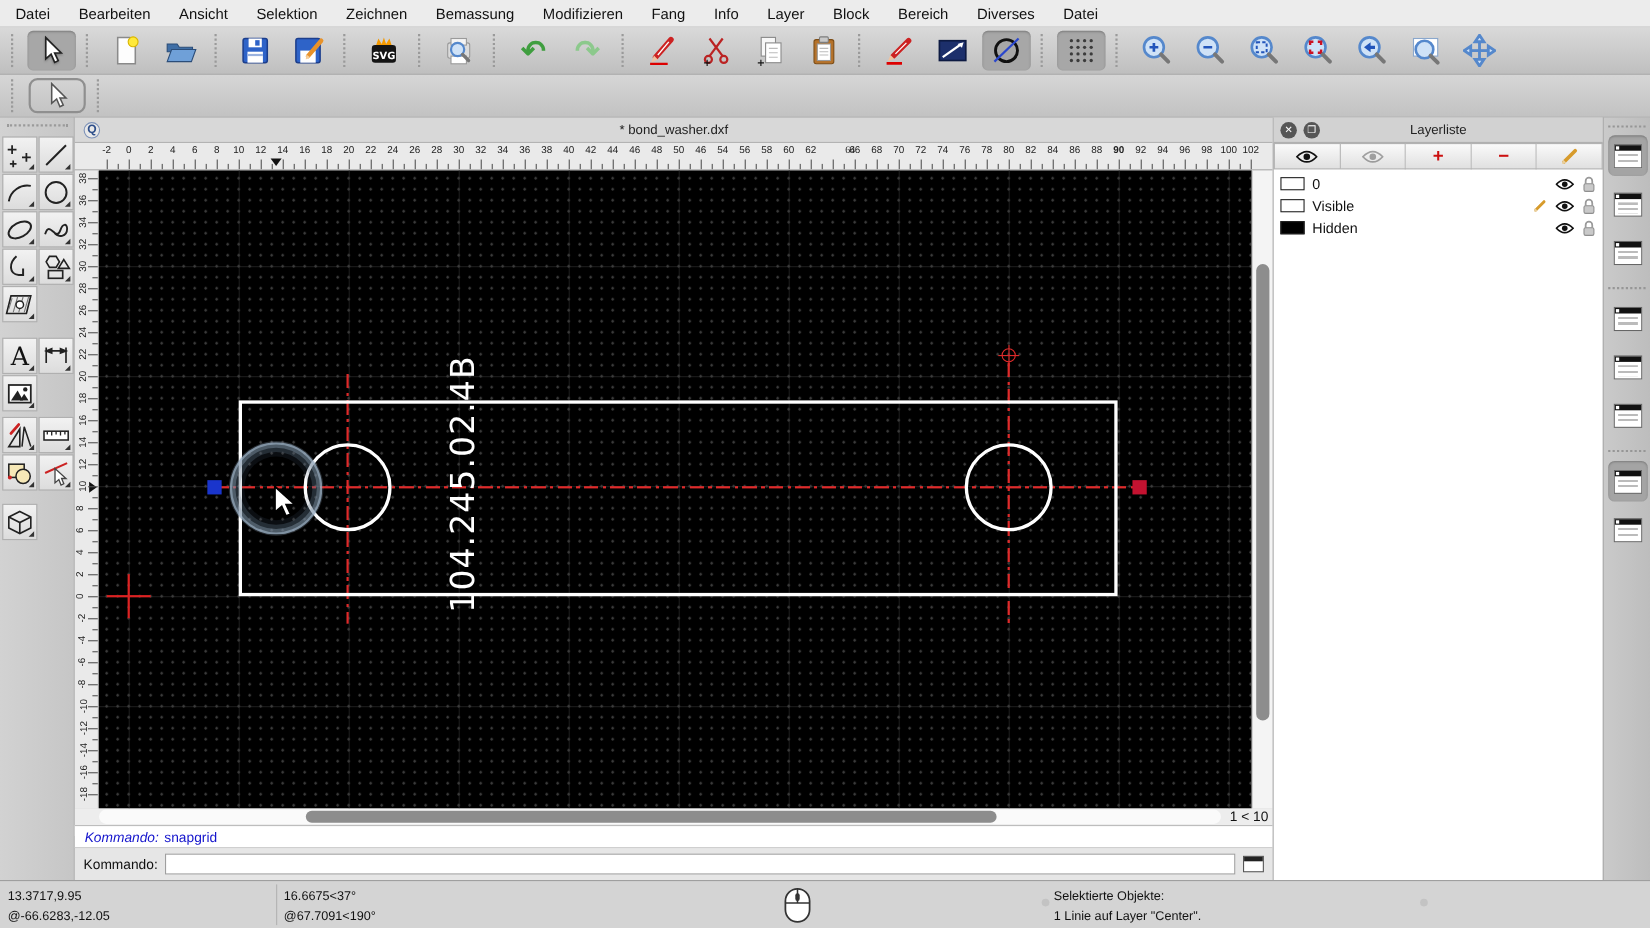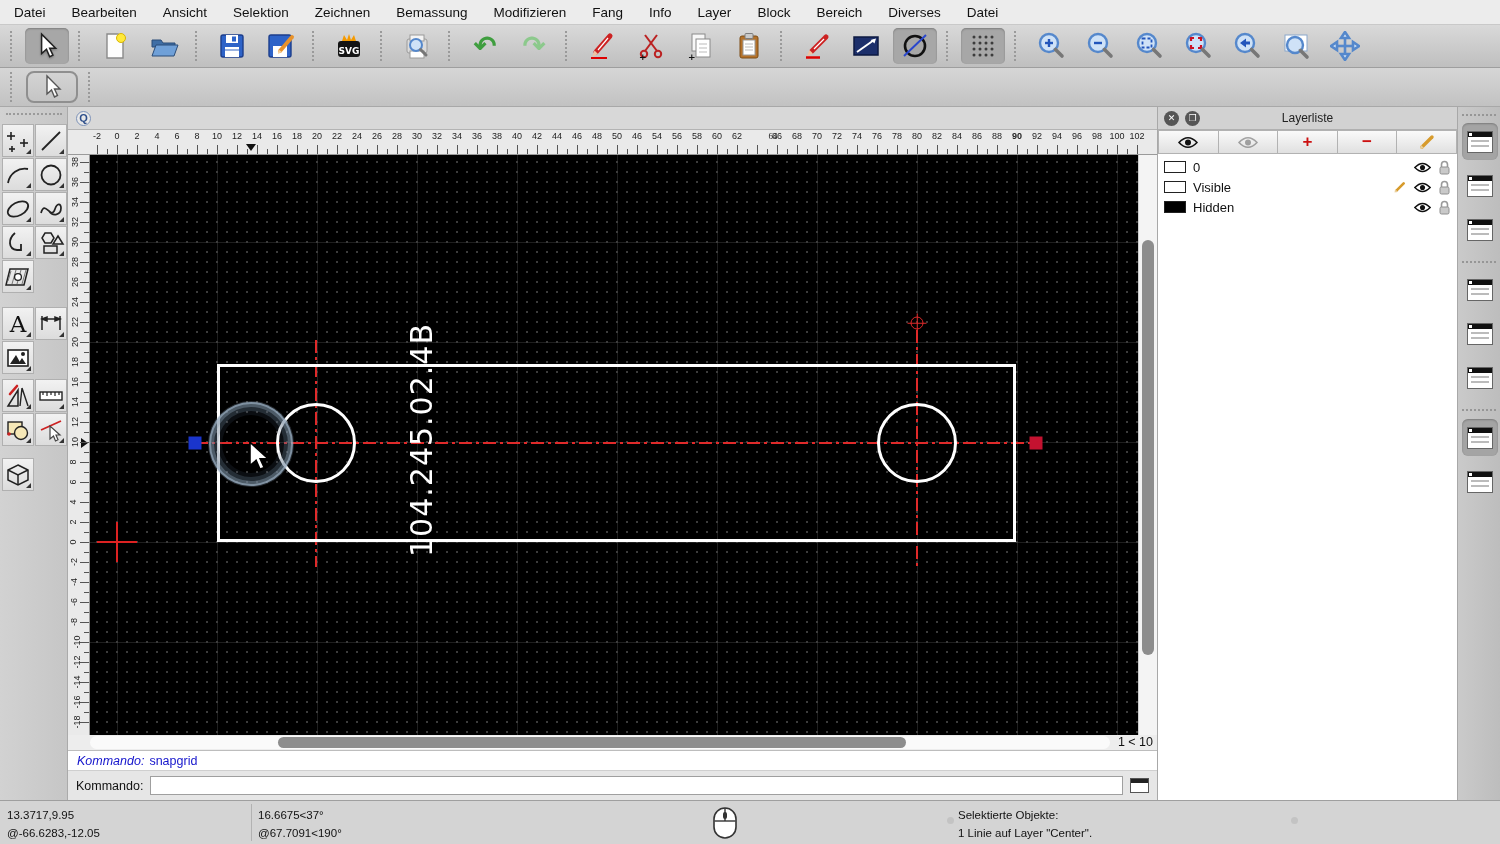--- a/index.html
+++ b/index.html
@@ -513,20 +513,21 @@
       <svg width="28" height="28" viewBox="0 0 28 28" fill="none" stroke="#222" stroke-width="1.5">
         <polygon points="14,4 24,9 24,19 14,24 4,19 4,9"></polygon>
         <polyline points="4,9 14,14 24,9"></polyline>
         <line x1="14" y1="14" x2="14" y2="24"></line>
       </svg>
     </div>
 </div>
 
 <div id="tabrow">
   <div id="app-logo">Q</div>
+  <div id="doc-title">* bond_washer.dxf</div>
 </div>
 
 <div id="hruler">
   <div id="hmarker" style="left: 177.7px;"></div>
 <div class="htick" style="left: 29px; height: 9px;"></div>
     <div class="hlabel" style="left: 29px;">-2</div>
     <div class="htick" style="left: 39px; height: 5px;"></div>
     <div class="htick" style="left: 49px; height: 9px;"></div>
     <div class="hlabel" style="left: 49px;">0</div>
     <div class="htick" style="left: 59px; height: 5px;"></div>

